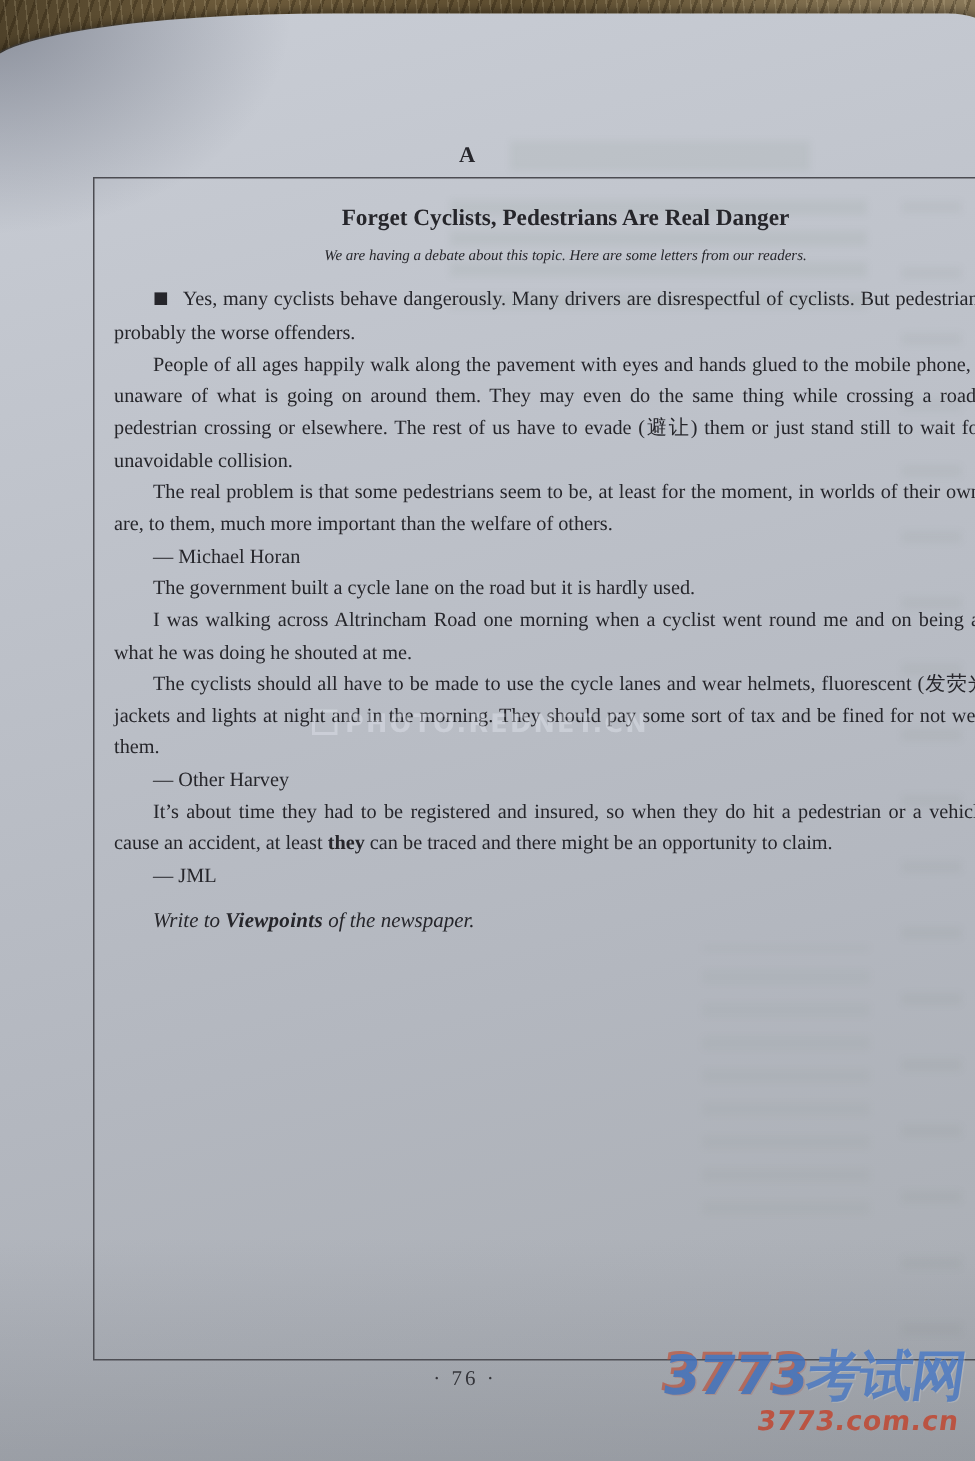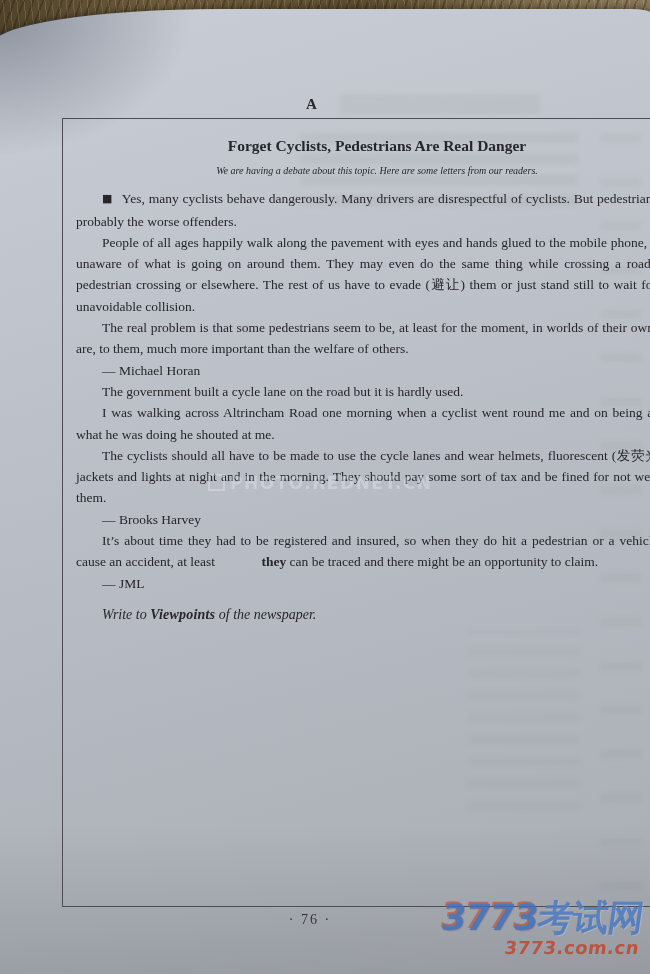--- a/index.html
+++ b/index.html
@@ -60,21 +60,21 @@
     margin:4px 0 3px 0;
   }
   .passage-subtitle{
     text-align:center;font-style:italic;font-size:10px;margin:0 0 7px 0;
   }
   .para{margin:0;text-align:justify;text-indent:26px;}
   .bullet-glyph{
     font-family:"DejaVu Sans",sans-serif;font-size:11px;
     margin-right:9px;position:relative;top:-1px;
   }
-  .u{margin-left:43px;}
+  .u{}
   .footer-note{margin:10px 0 0 0;font-style:italic;text-indent:26px;font-size:14px;}
   .footer-note b{letter-spacing:.2px;}
 
   .page-number{
     position:absolute;top:912px;left:260px;width:100px;text-align:center;
     font-size:14px;letter-spacing:2px;color:#2e2e33;
   }
 
   
   .wm-photo{
@@ -133,21 +133,21 @@
   <p class="para"><span>— Michael Horan</span></p>
 
 
   <p class="para"><span>The government built a cycle lane on the road but it is hardly used.</span></p>
 
   <p class="para"><span>I was walking across Altrincham Road one morning when a cyclist went round me and on being asked what he was doing he shouted at me.</span></p>
 
 
   <p class="para"><span>The cyclists should all have to be made to use the cycle lanes and wear helmets, fluorescent (发荧光的) jackets and lights at night and in the morning. They should pay some sort of tax and be fined for not wearing them.</span></p>
 
-  <p class="para"><span>— Brooks Harvey</span></p>
+  <p class="para"><span>— Other Harvey</span></p>
 
 
 
 
   <p class="para"><span>It’s about time they had to be registered and insured, so when they do hit a pedestrian or a vehicle, or cause an accident, at least </span><strong class="u">they</strong><span> can be traced and there might be an opportunity to claim.</span></p>
 
   <p class="para"><span>— JML</span></p>
 
   <p class="footer-note"><span>Write to </span><b><i>Viewpoints</i></b><span> of the newspaper.</span></p>
 </div>

